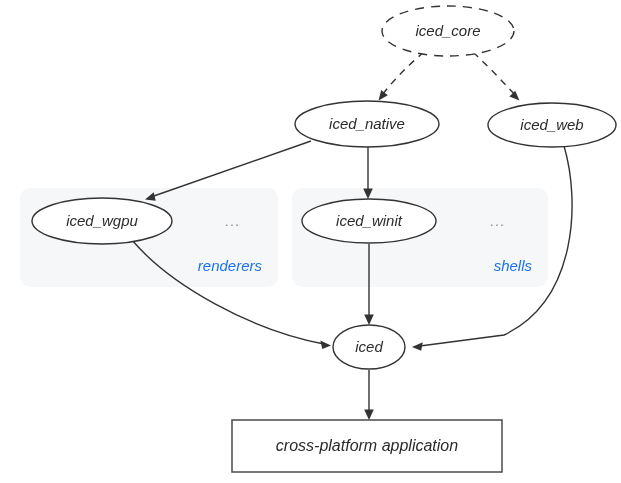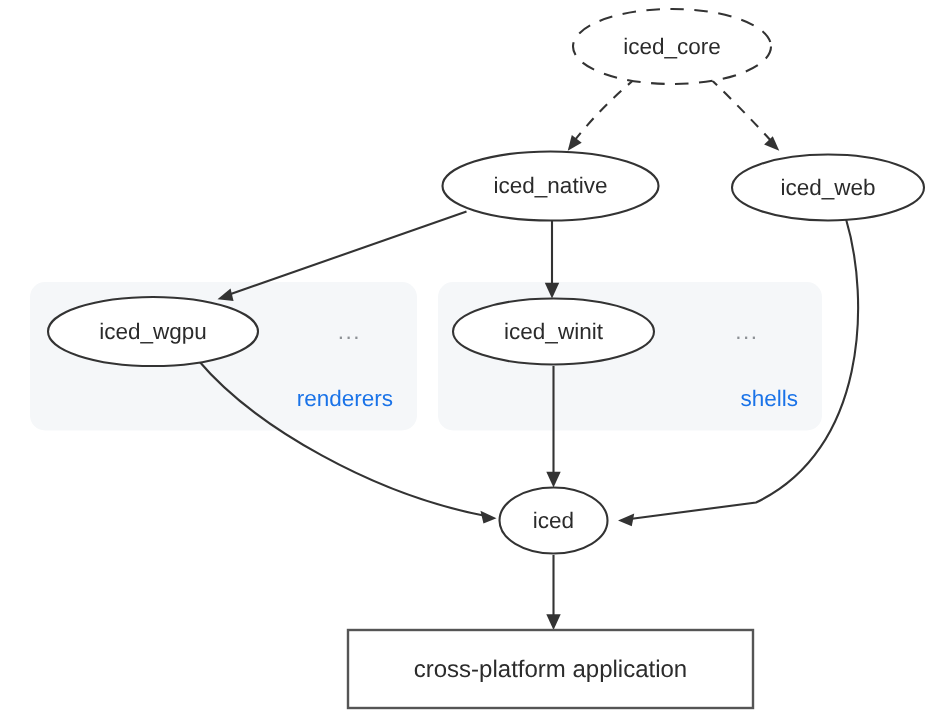--- a/index.html
+++ b/index.html
@@ -10,20 +10,21 @@
   body {
     width: 621px;
     height: 483px;
     overflow: hidden;
     font-family: "Liberation Sans", sans-serif;
   }
   #diagram-root {
     position: relative;
     width: 619px;
     height: 483px;
+    font-style: italic;
   }
   svg#graph {
     display: block;
     width: 621px;
     height: 483px;
   }
   .cluster-box {
     fill: #f5f7f9;
     stroke: none;
   }

